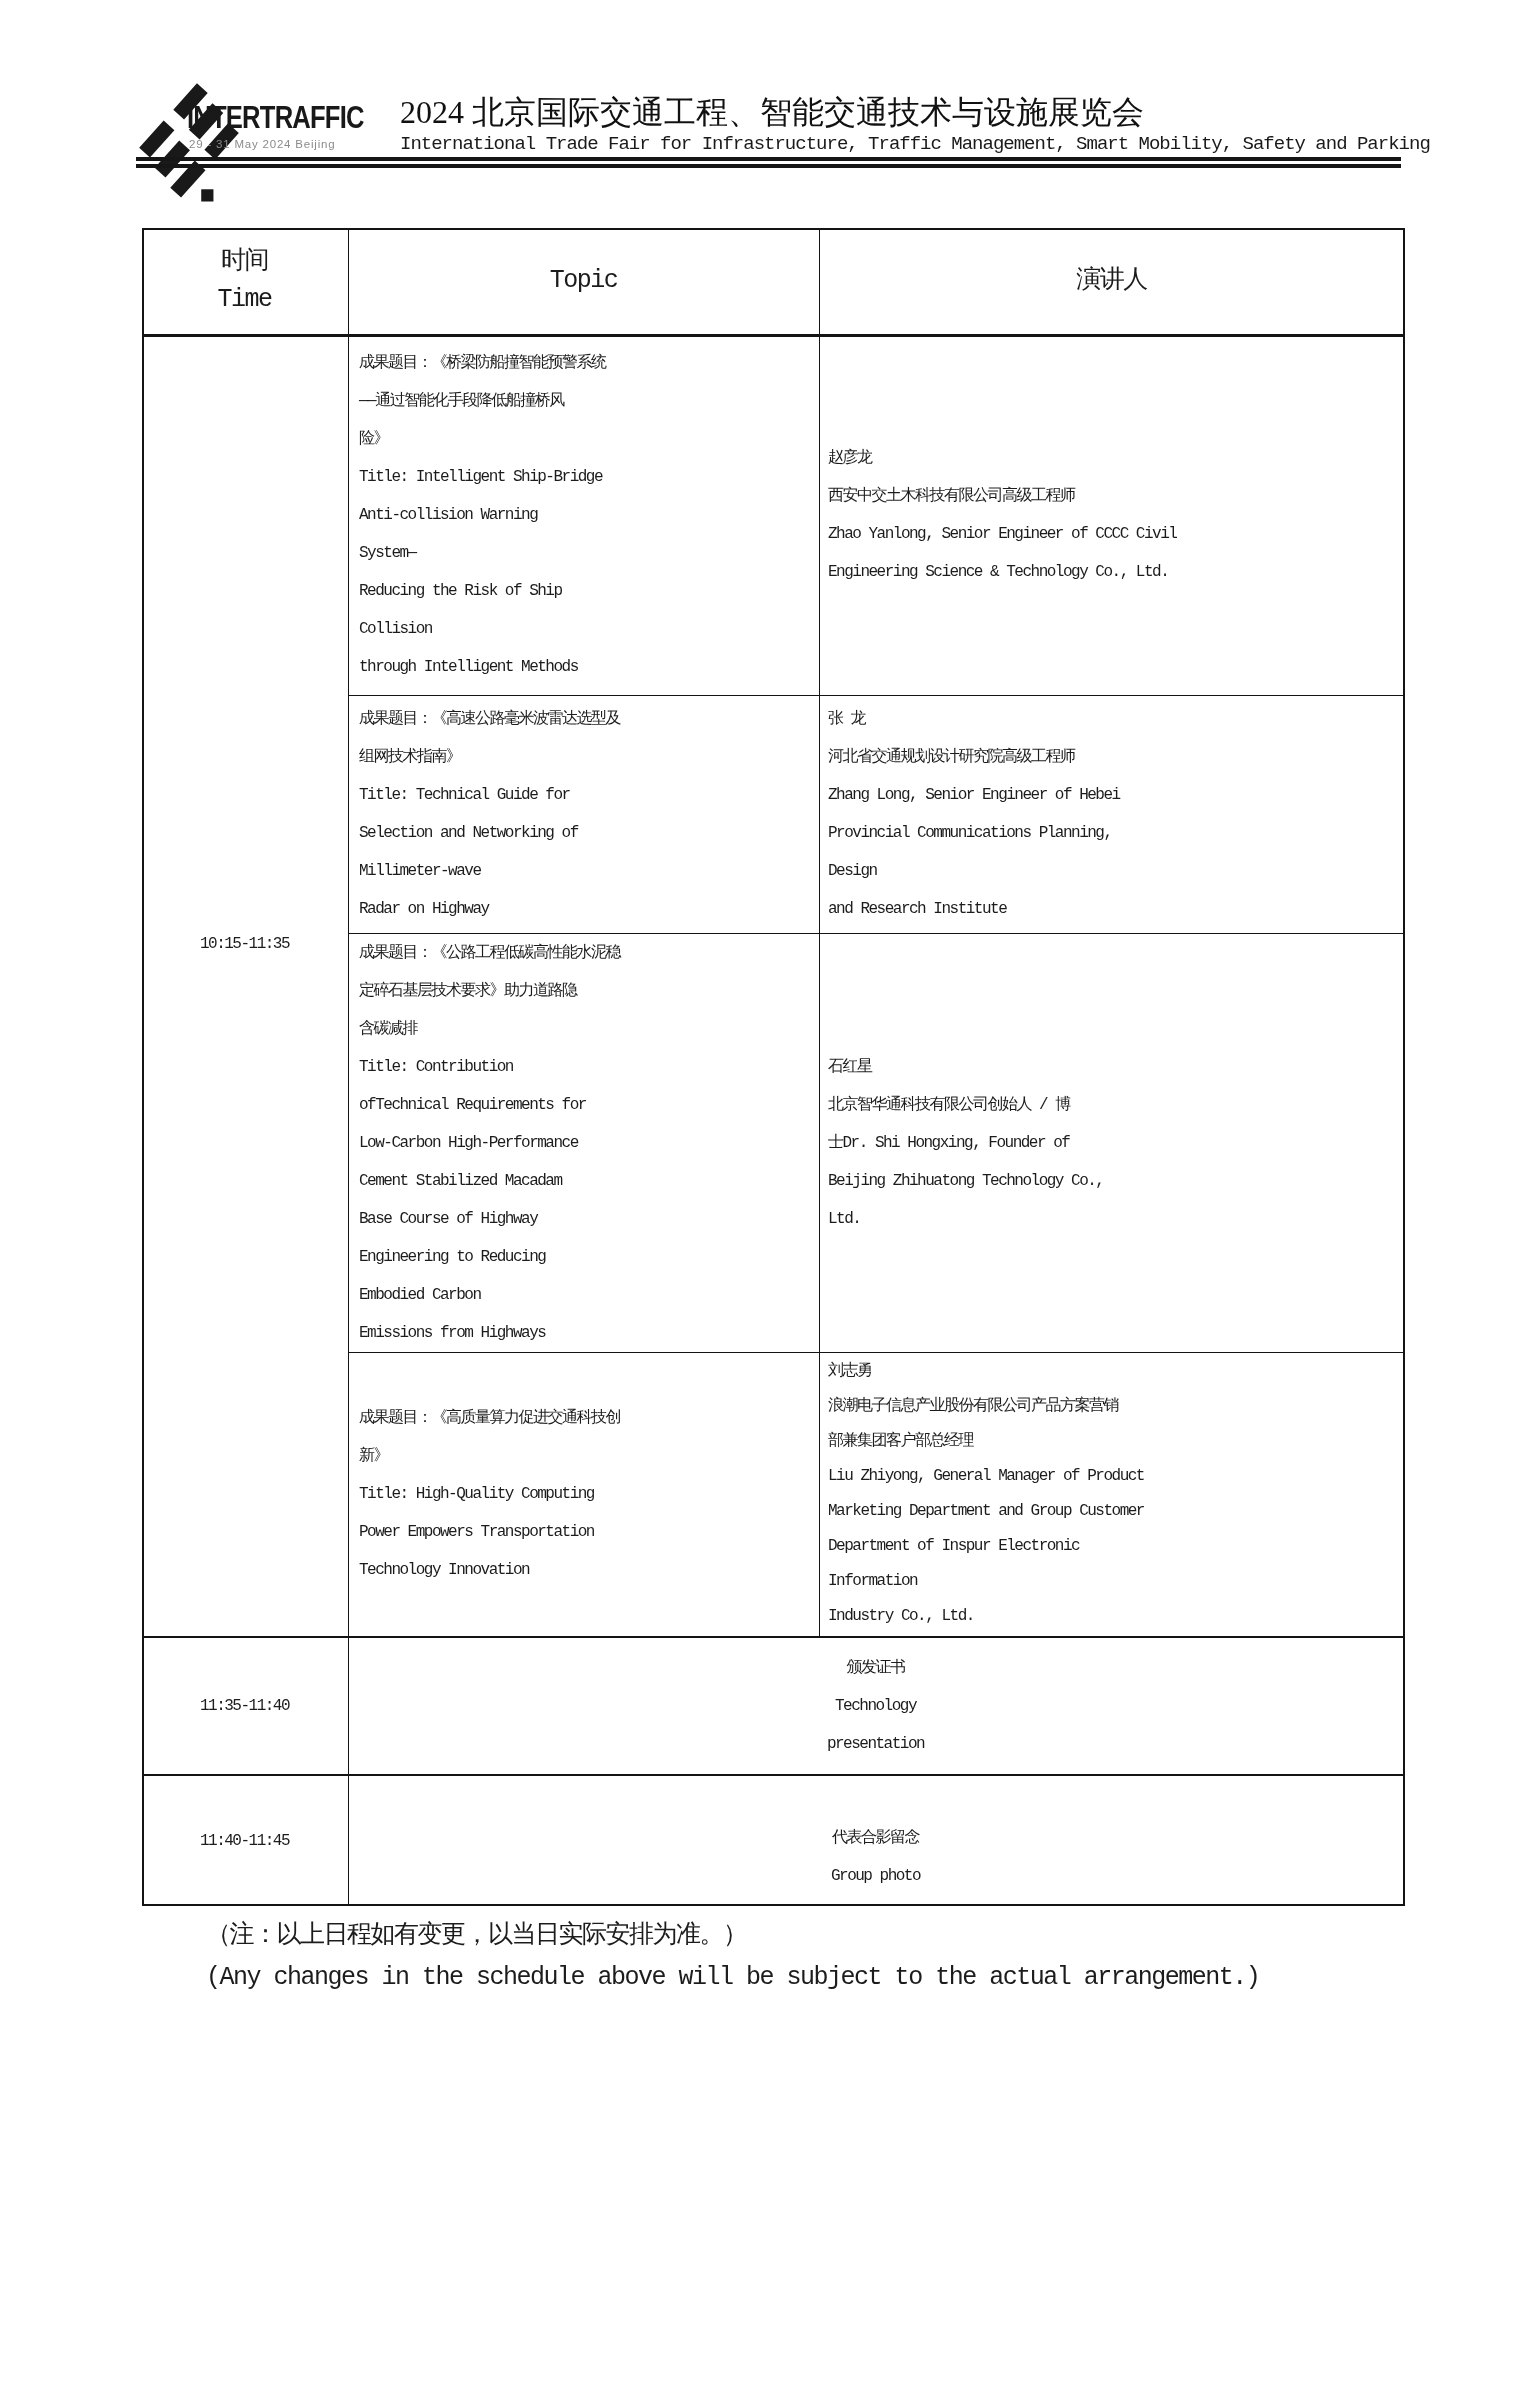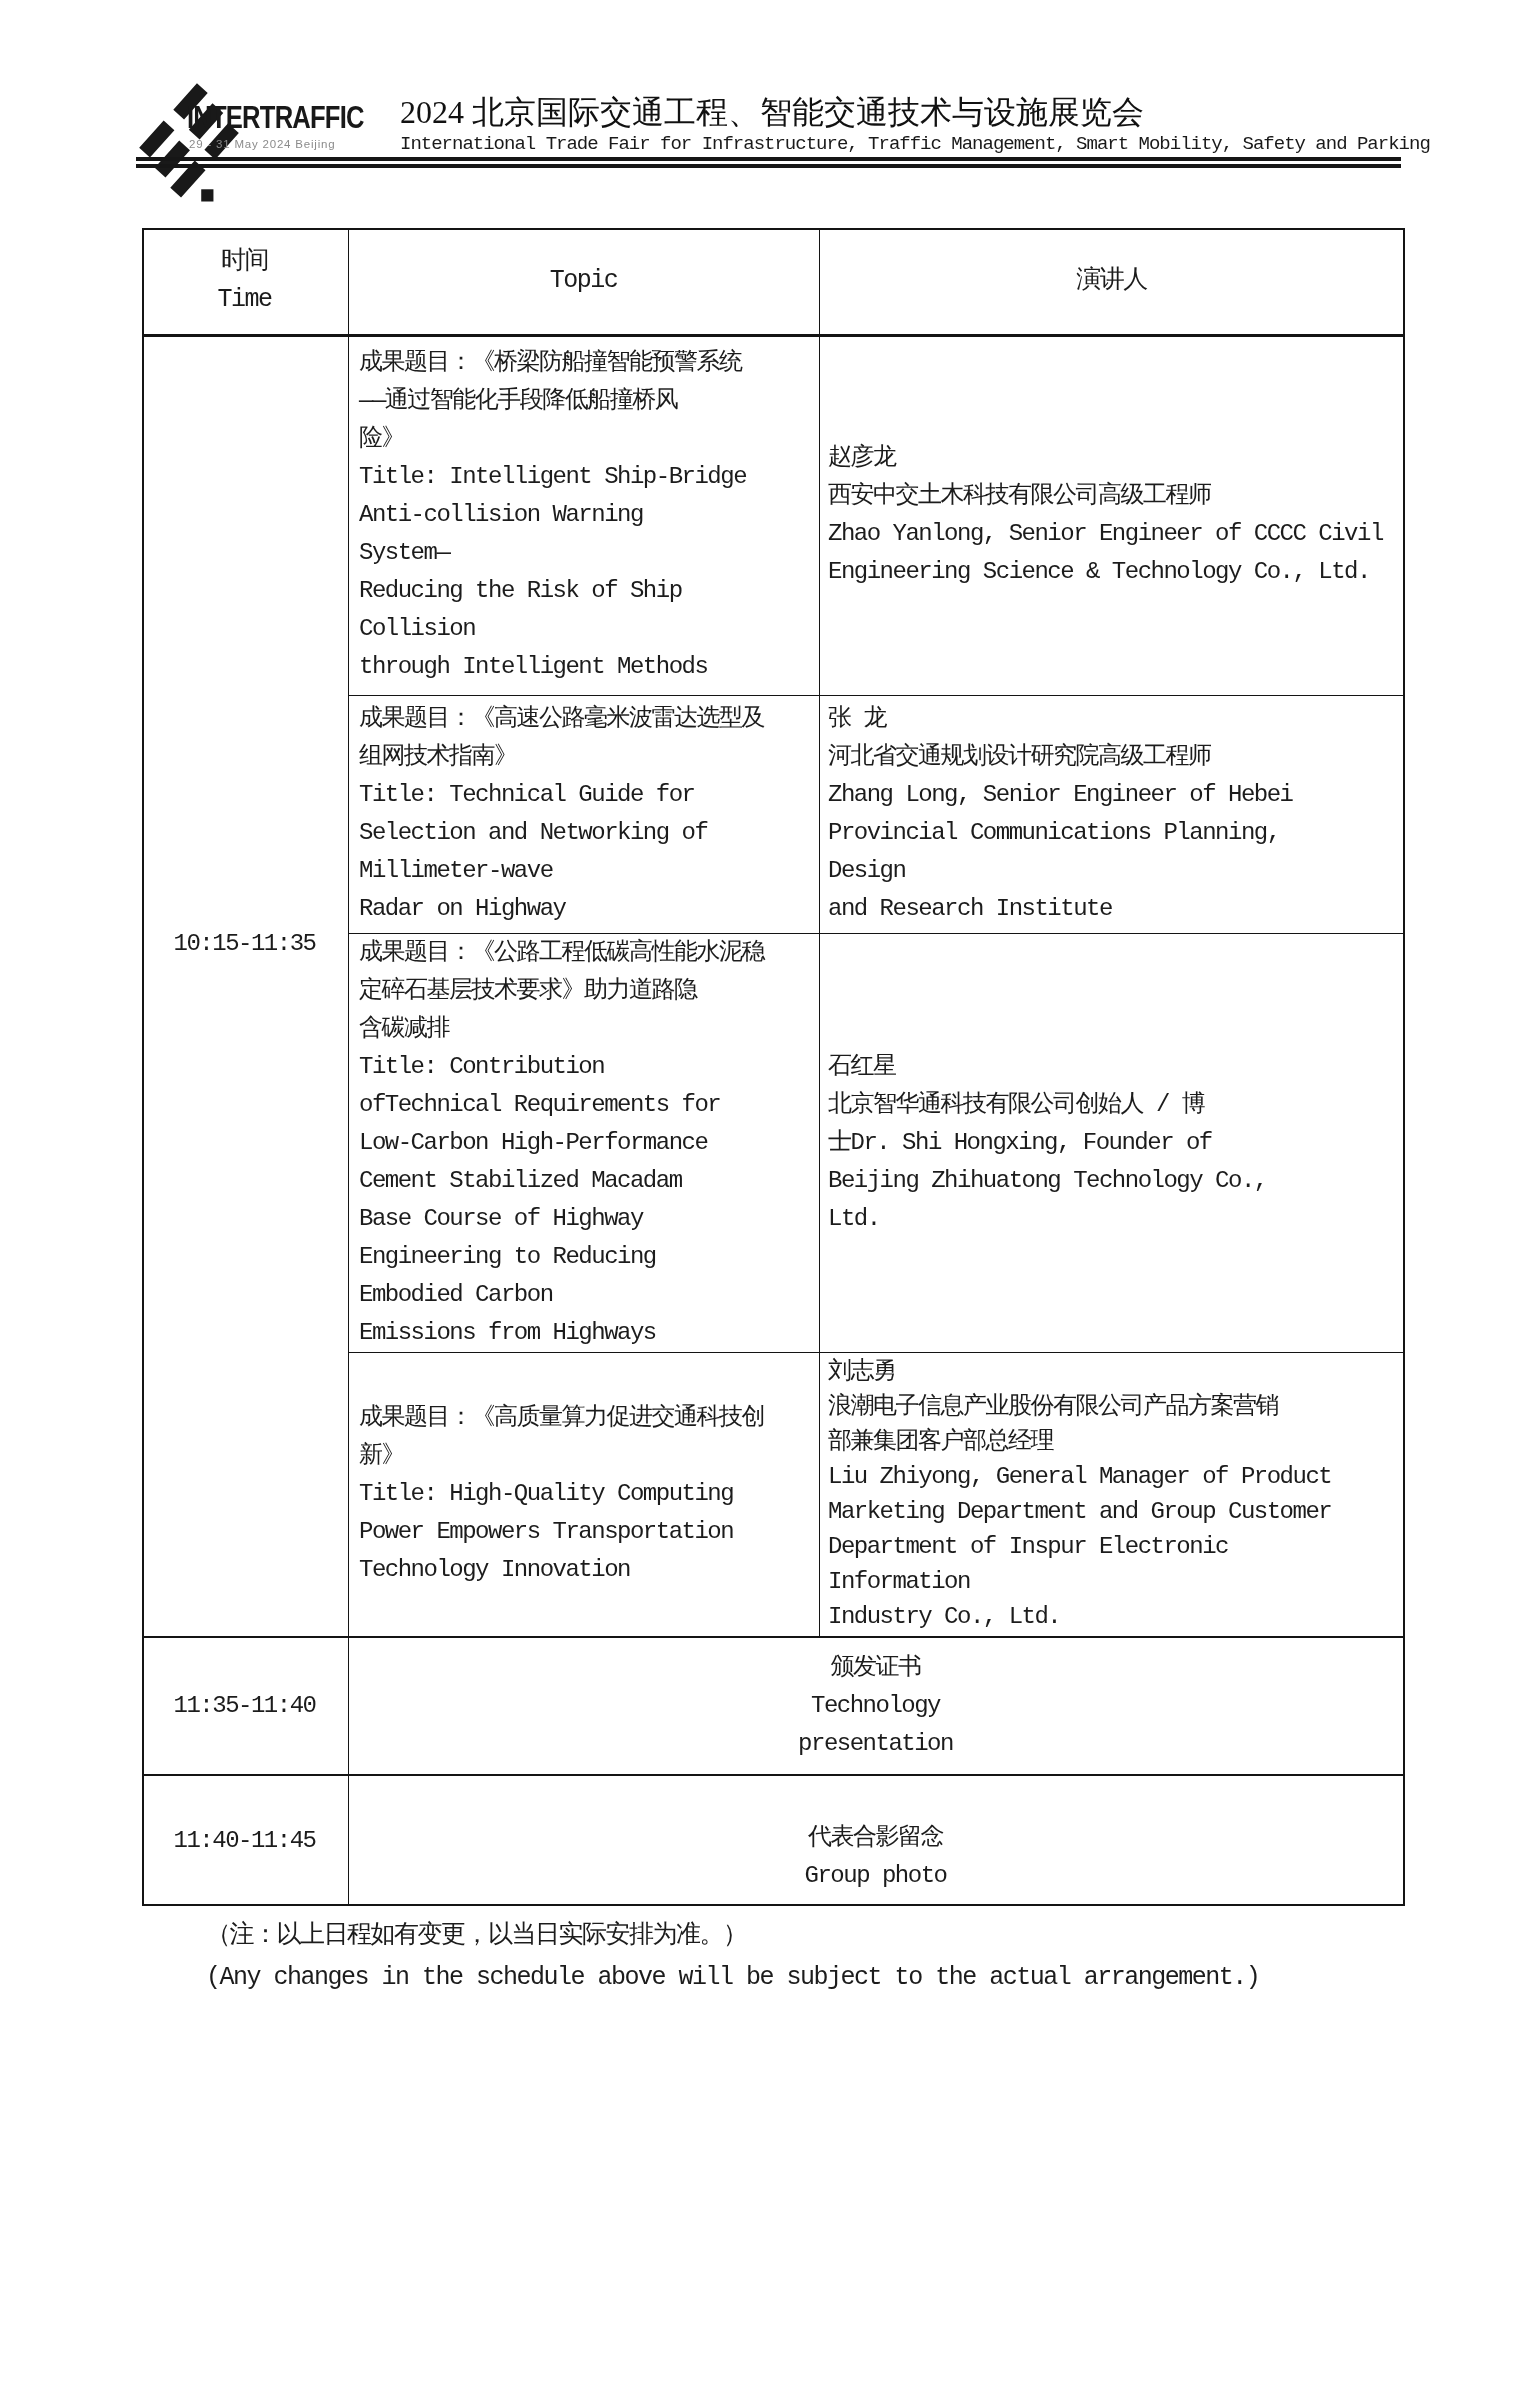--- a/index.html
+++ b/index.html
@@ -3,21 +3,21 @@
 <meta charset="utf-8">
 <style>
   html,body{margin:0;padding:0;background:#ffffff;}
   .page{position:relative;width:1537px;height:2389px;background:#fff;overflow:hidden;
         color:#1c1c1c;font-family:"Liberation Mono","DejaVu Sans Mono",monospace;}
   .abs{position:absolute;}
   
   .ln{position:absolute;background:#141414;}
   
   .cell{position:absolute;display:flex;align-items:center;
-        font-size:24px;line-height:38px;letter-spacing:-1.5px;}
+        font-size:16px;line-height:38px;letter-spacing:-1.5px;}
   .cell .tx{width:100%;white-space:pre-line;}
   .cell .tx span{display:block;}
   .center .tx{text-align:center;}
   .head{font-size:25px;font-weight:normal;}
   .lh70{line-height:35px;}
   .timecell{text-align:center;}
   .time-merged{padding-bottom:85px;box-sizing:border-box;}
   
   .logo-text{position:absolute;font-family:"Liberation Sans","DejaVu Sans",sans-serif;
              font-weight:bold;font-size:32px;letter-spacing:-1px;color:#191919;

